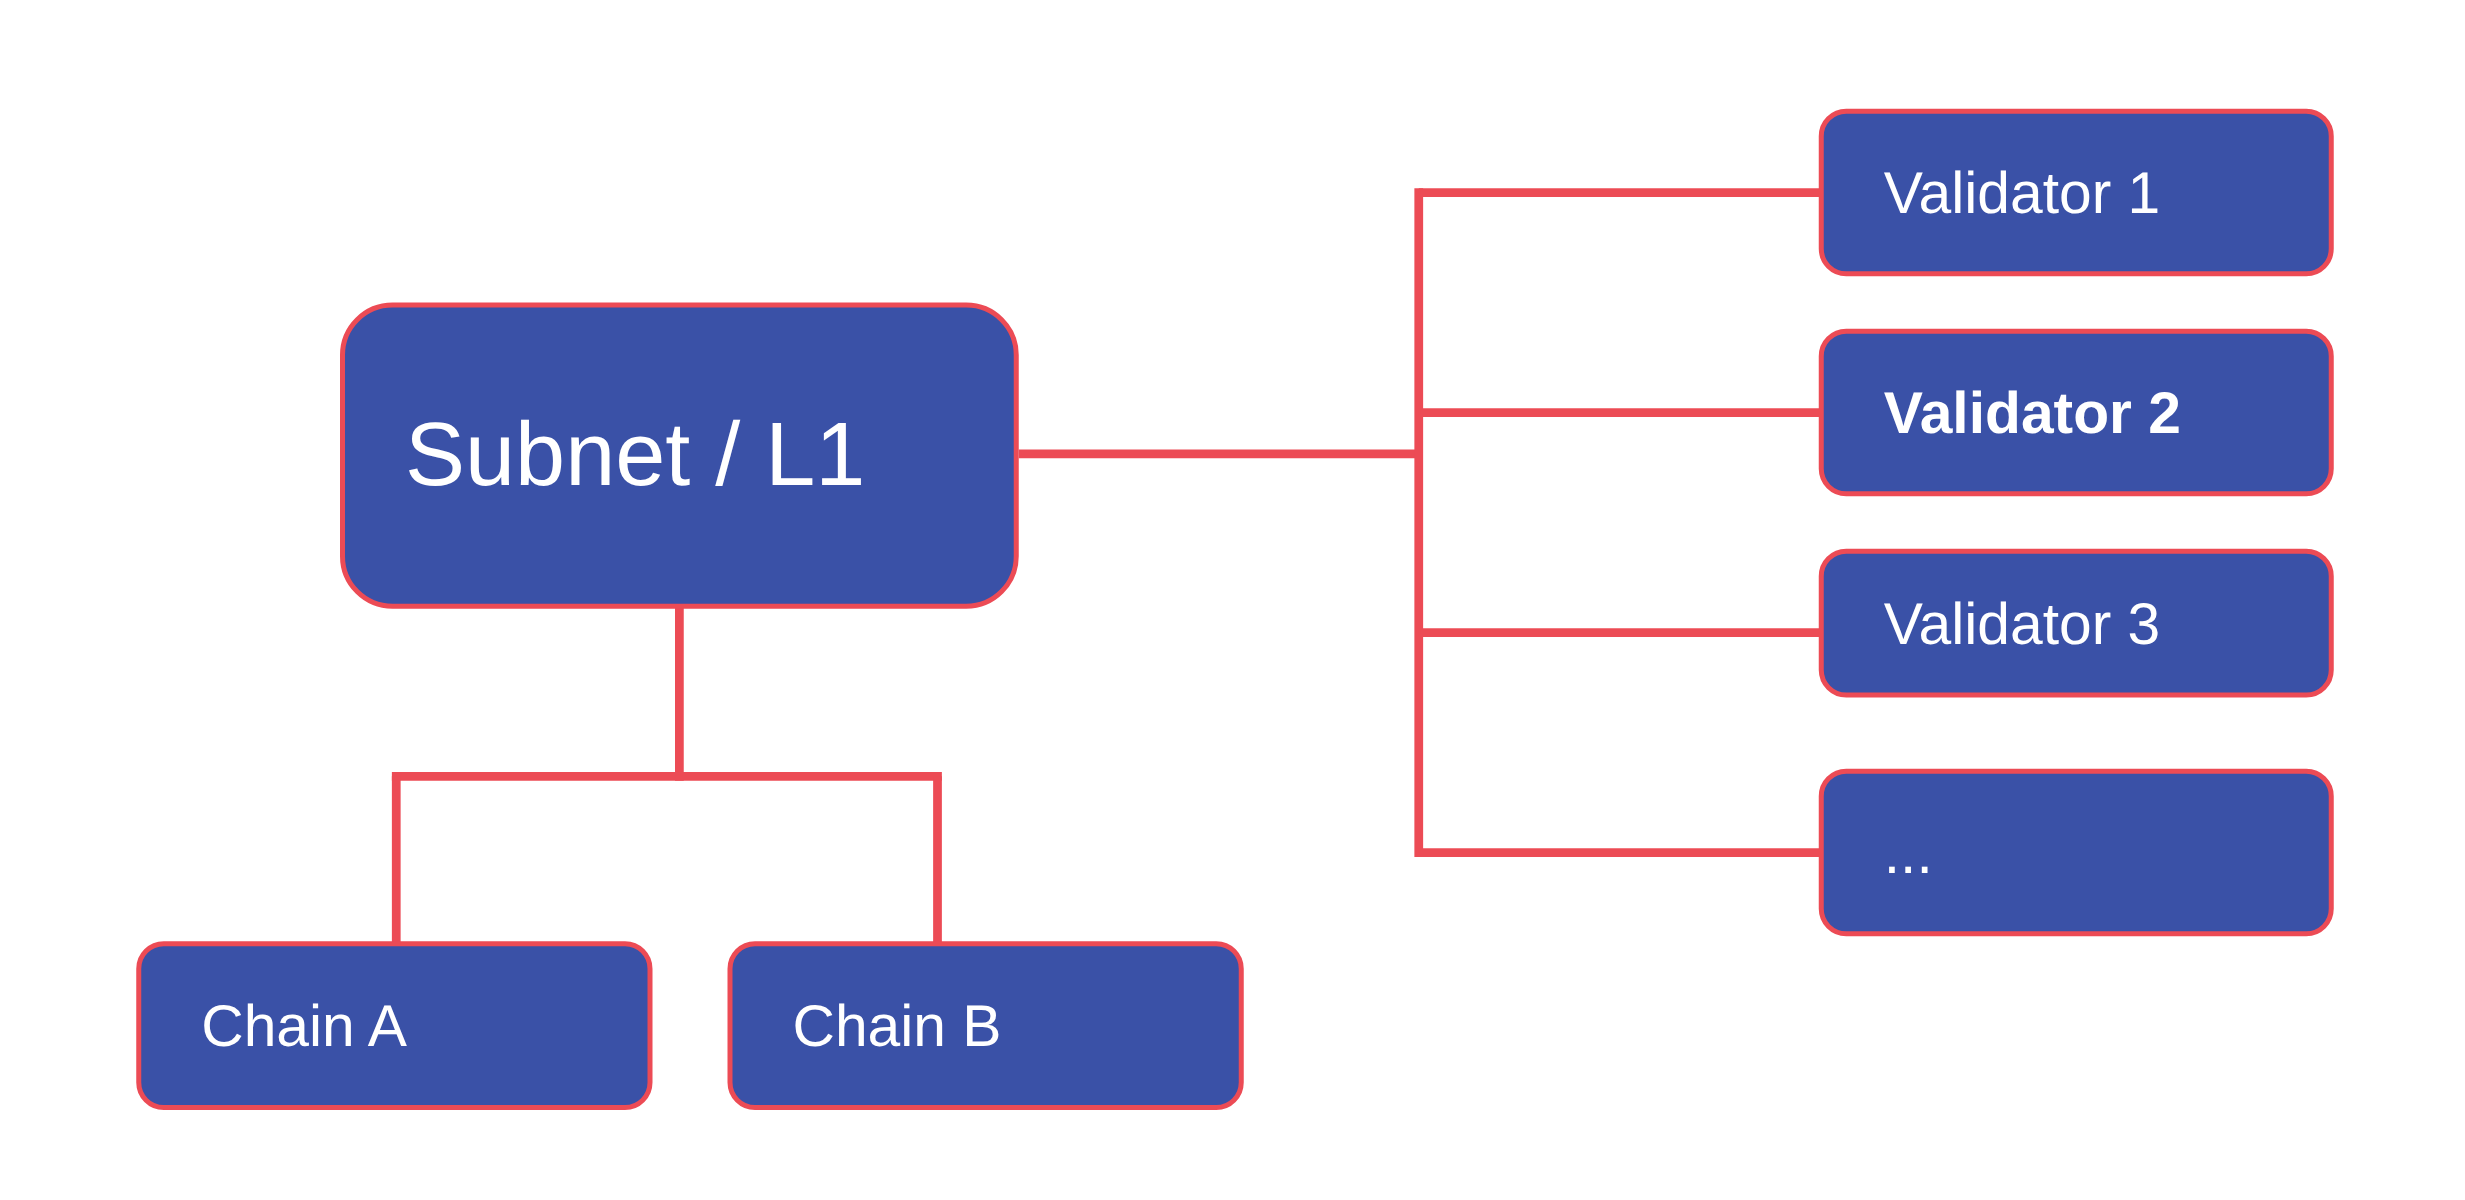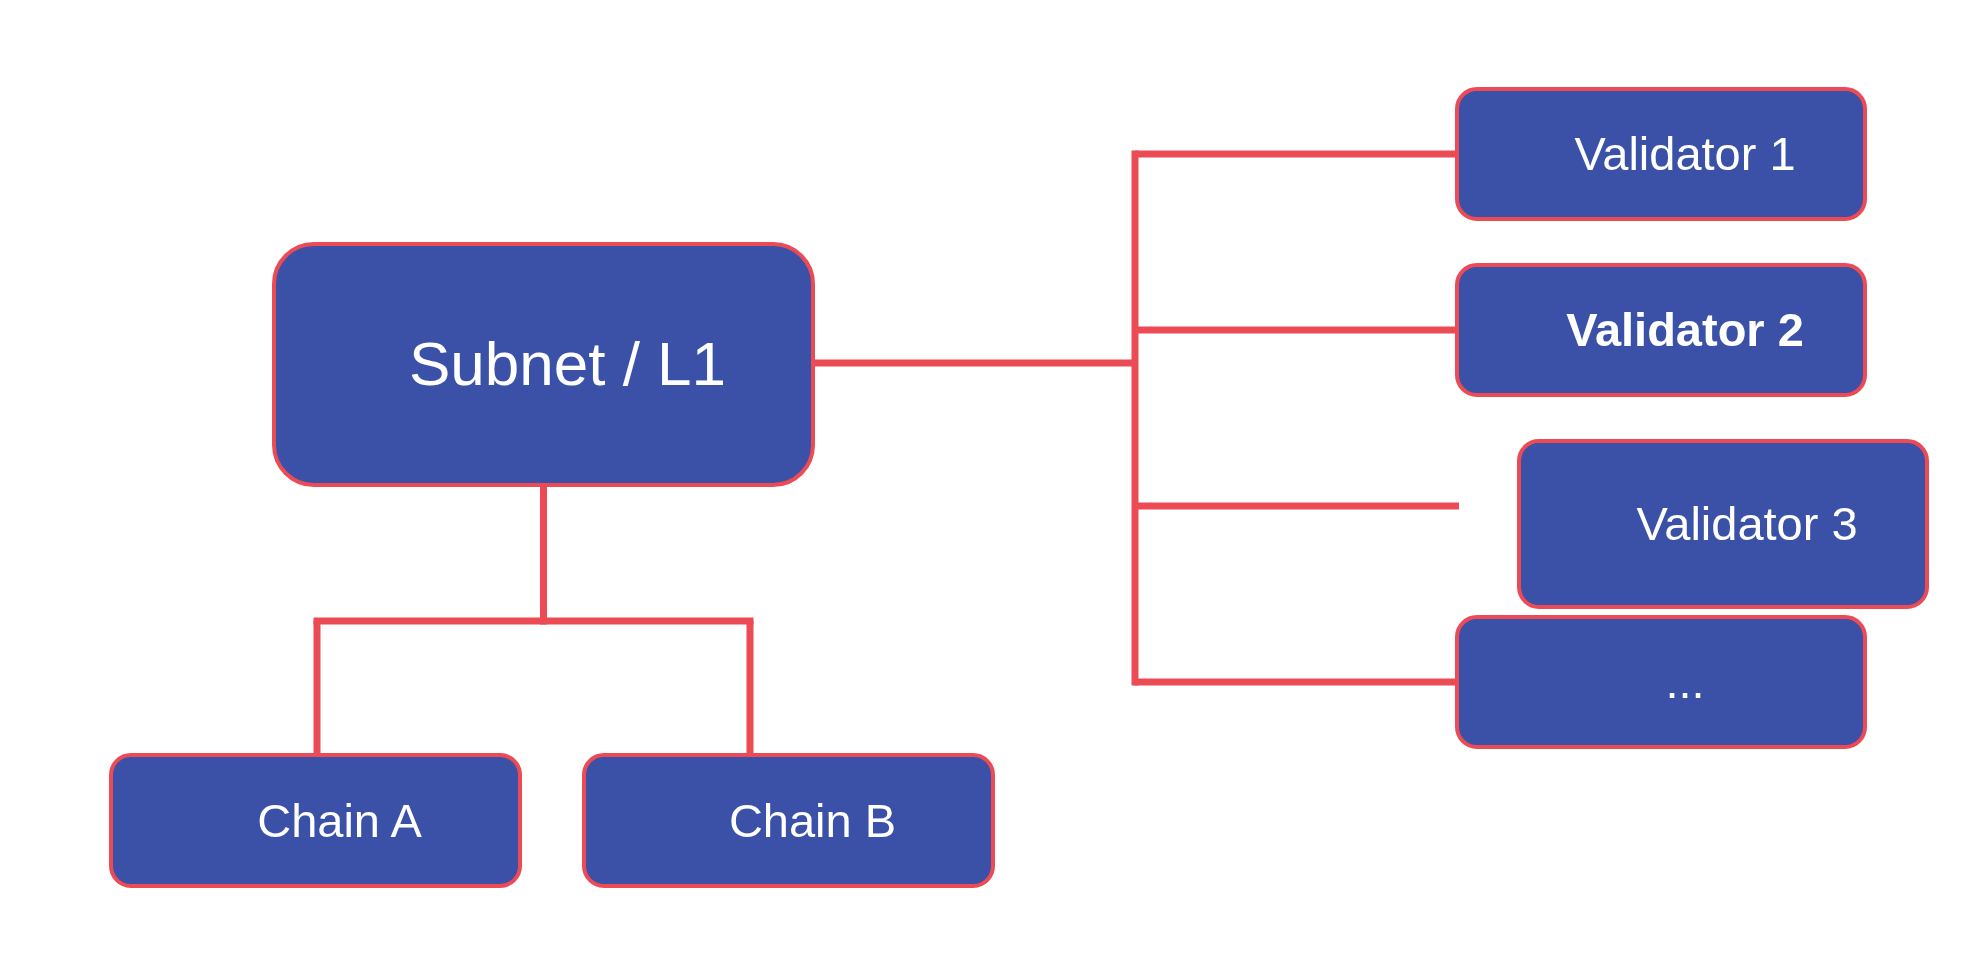--- a/index.html
+++ b/index.html
@@ -19,34 +19,34 @@
     left: 0; top: 0;
     width: 1972px; height: 960px;
     color: var(--line, #EC4B55);
   }
   .edges line { stroke: currentColor; stroke-width: 7; }
 
   .node {
     position: absolute;
     display: flex;
     align-items: center;
-    justify-content: center;
+    justify-content: flex-start;
     background: var(--node-fill, #3A51A7);
     border: 4px solid var(--line, #EC4B55);
     border-radius: 22px;
     color: var(--text, #ffffff);
     padding-left: 48px;
   }
   .node-label {
     font-size: 47px;
     line-height: 1.1;
     white-space: nowrap;
   }
   .node--subnet { border-radius: 42px; }
-  .node--subnet .node-label { font-size: 62px; }
+  .node--subnet .node-label { font-size: 72px; }
 </style>
 </head>
 <body>
 
 <div class="canvas">
 
   <svg class="edges" viewBox="0 0 1972 960" xmlns="http://www.w3.org/2000/svg" aria-hidden="true">
 
     <line x1="815" y1="363" x2="1135" y2="363"></line>
     <line x1="1135" y1="150.5" x2="1135" y2="685.5"></line>
@@ -66,21 +66,21 @@
   </div>
 
   <div class="node" style="left:1455px; top:87px; width:412px; height:134px;">
     <span class="node-label">Validator 1</span>
   </div>
 
   <div class="node" style="left:1455px; top:263px; width:412px; height:134px;font-weight:bold;">
     <span class="node-label">Validator 2</span>
   </div>
 
-  <div class="node" style="left:1517px; top:439px; width:412px; height:170px;">
+  <div class="node" style="left:1455px; top:439px; width:412px; height:119px;">
     <span class="node-label">Validator 3</span>
   </div>
 
   <div class="node" style="left:1455px; top:615px; width:412px; height:134px;">
     <span class="node-label">...</span>
   </div>
 
   <div class="node" style="left:582px; top:753px; width:413px; height:135px;">
     <span class="node-label">Chain B</span>
   </div>

